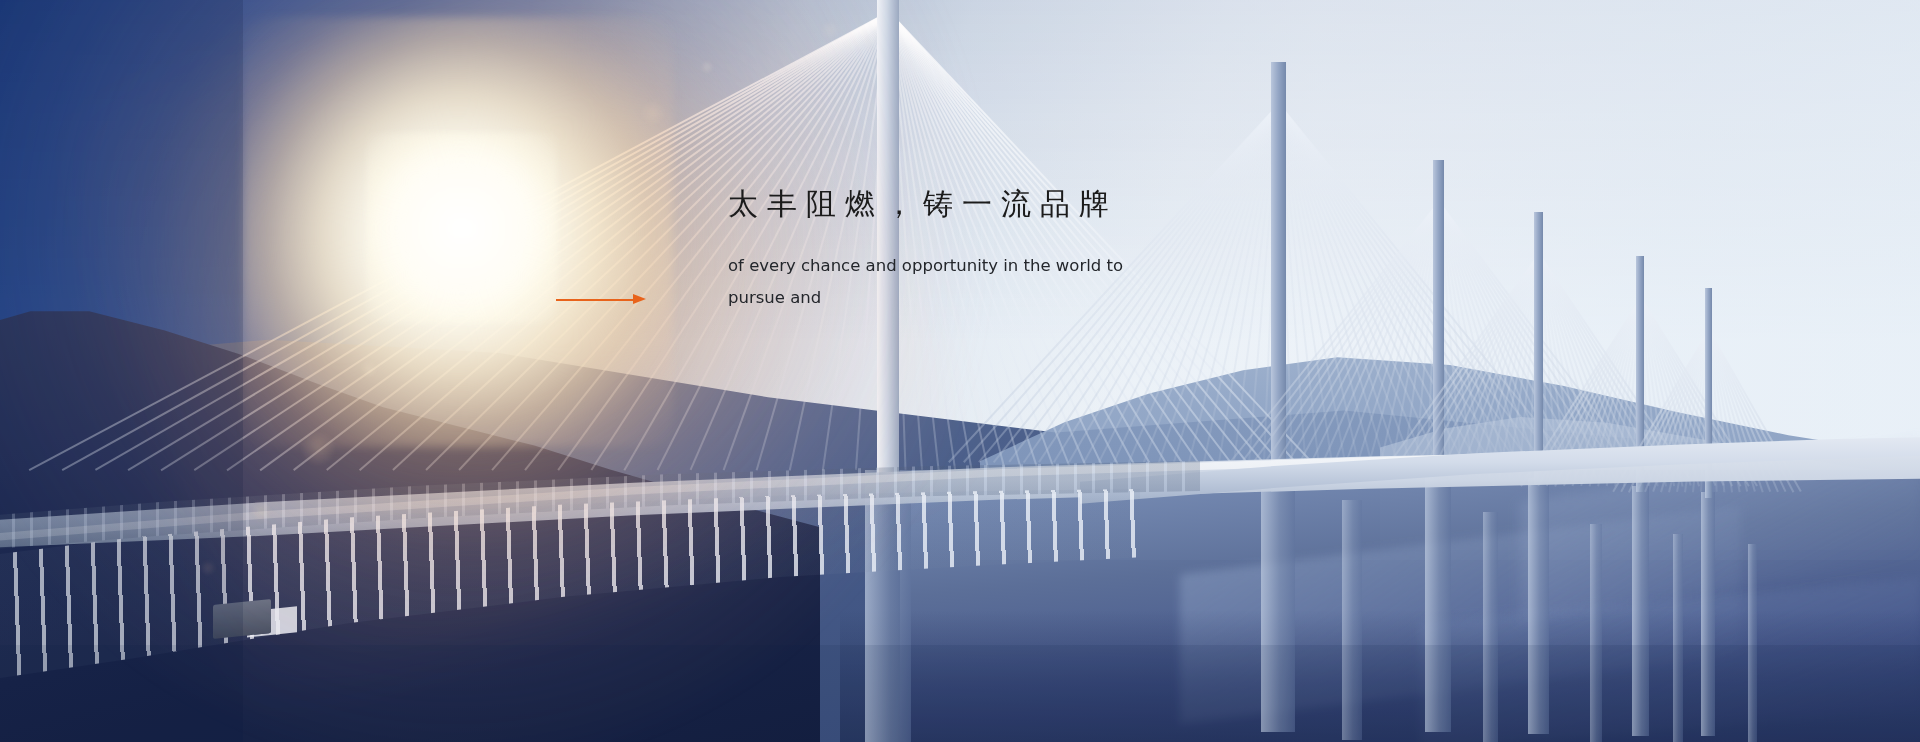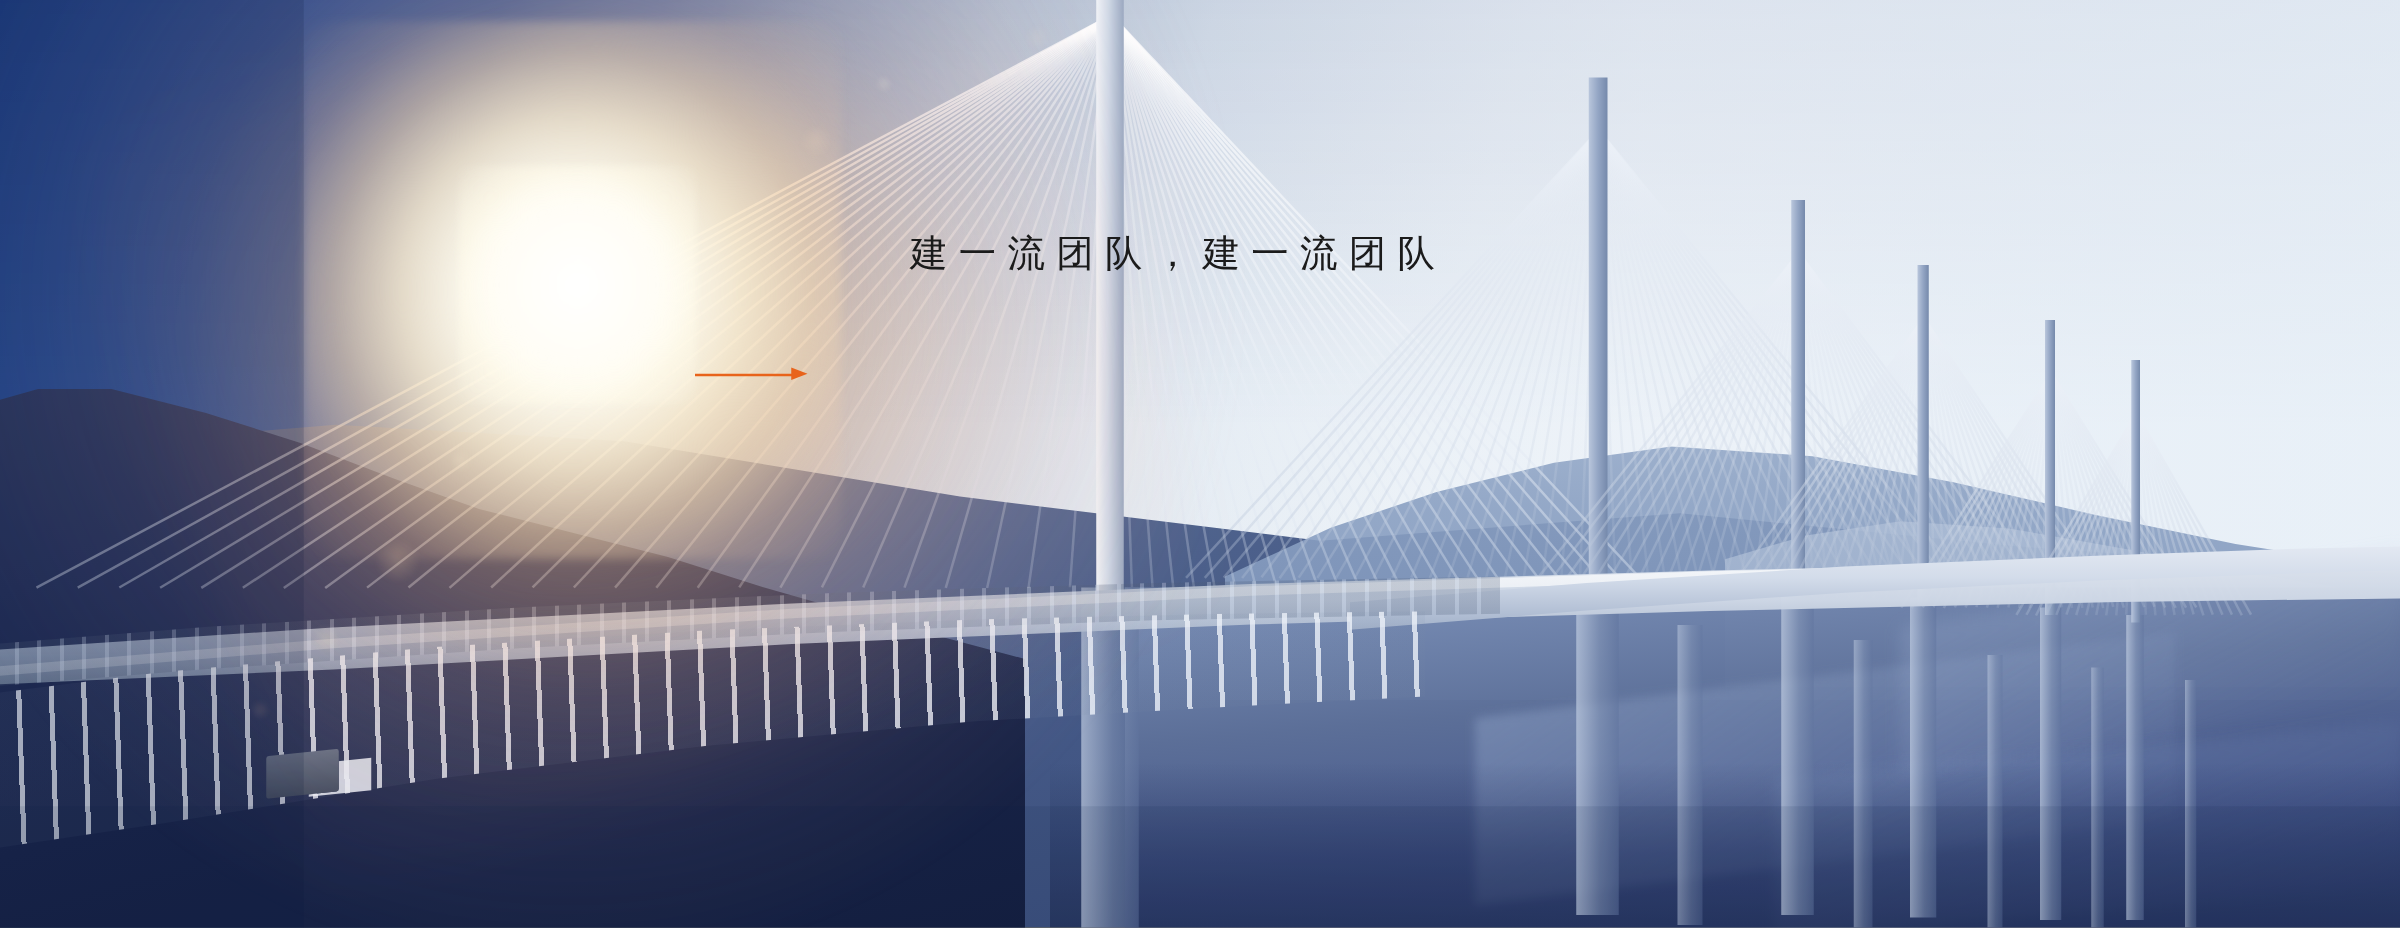--- a/index.html
+++ b/index.html
@@ -532,18 +532,19 @@
   <div class="band-bottom"></div>
 
   <div class="logo-wrap">
     <div class="logo-arrow">
       <span class="shaft"></span>
       <span class="head"></span>
     </div>
   </div>
 
   <div class="copy">
-    <div class="tagline">建一流团队，建一流团队</div>
+    <div class="tagline">太丰阻燃，铸一流品牌</div>
     <div class="desc">
+      <span> of every chance and opportunity in the world to pursue and</span>
     </div>
   </div>
 
 </div>
 
 </body></html>

